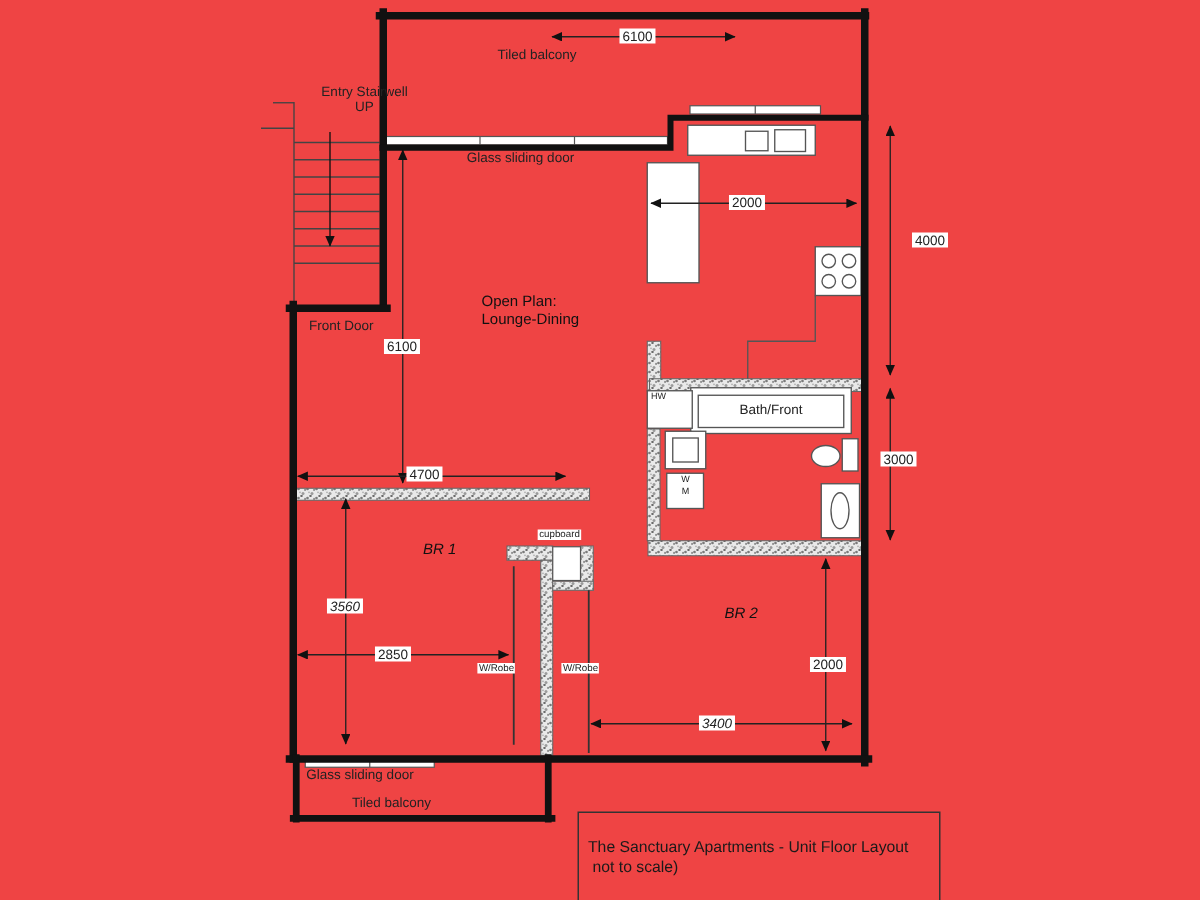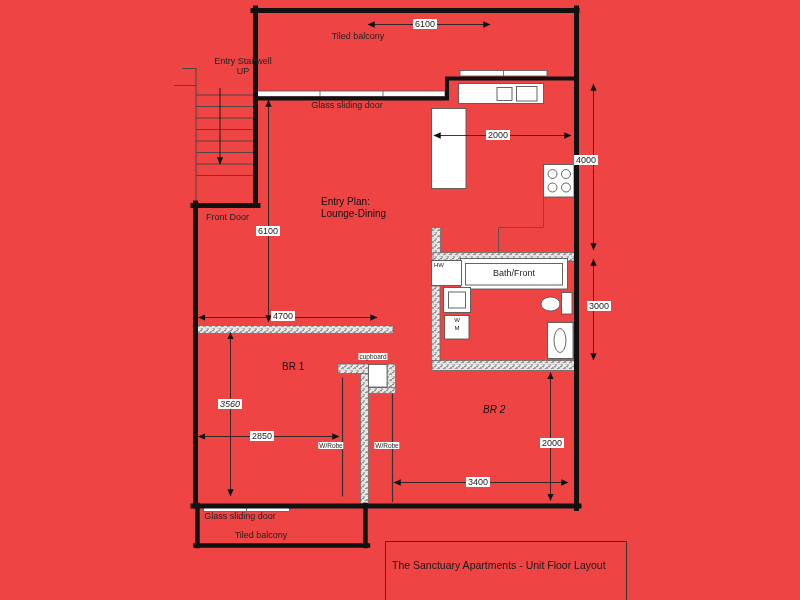--- a/index.html
+++ b/index.html
@@ -154,52 +154,53 @@
   <div class="lbl small ctr" style="left:358px;top:31px;">Tiled balcony</div>
 
   <div class="lbl small ctr" style="left:214px;top:56px;margin-left:29px;">
     <span style="display:block">Entry Stairwell</span>
     <span style="display:block">UP</span>
   </div>
 
   <div class="lbl small ctr" style="left:347px;top:100px;">Glass sliding door</div>
 
   <div class="lbl dim ctr" style="left:498px;top:130px;">2000</div>
-  <div class="lbl dim" style="left:574px;top:155px;text-align:center;">4000</div>
+  <div class="lbl dim" style="left:608px;top:155px;text-align:center;">4000</div>
   <div class="lbl dim" style="left:587px;top:301px;">3000</div>
 
   <div class="lbl small" style="left:206px;top:212px;">Front Door</div>
   <div class="lbl dim ctr" style="left:268px;top:226px;">6100</div>
 
   <div class="lbl room" style="left:321px;top:196px;">
-    <span style="display:block">Entry Plan:</span>
+    <span style="display:block">Open Plan:</span>
     <span style="display:block">Lounge-Dining</span>
   </div>
 
   <div class="lbl dim ctr" style="left:283px;top:311px;">4700</div>
 
   <div class="lbl microtxt" style="left:434px;top:262px;">HW</div>
   <div class="lbl small ctr" style="left:514px;top:268px;">Bath/Front</div>
   <div class="wm-box">
     <span>W</span>
     <span>M</span>
   </div>
 
-  <div class="lbl room" style="left:282px;top:361px;">BR 1</div>
+  <div class="lbl room" style="left:282px;top:361px;font-style:italic;">BR 1</div>
   <div class="lbl dim ctr" style="left:230px;top:399px;font-style:italic;">3560</div>
   <div class="lbl dim ctr" style="left:262px;top:431px;">2850</div>
 
   <div class="lbl tiny ctr" style="left:373px;top:353px;">cupboard</div>
   <div class="lbl tiny ctr" style="left:331px;top:442px;">W/Robe</div>
   <div class="lbl tiny ctr" style="left:387px;top:442px;">W/Robe</div>
 
   <div class="lbl room" style="left:483px;top:404px;font-style:italic;">BR 2</div>
   <div class="lbl dim ctr" style="left:552px;top:438px;">2000</div>
-  <div class="lbl dim ctr" style="left:478px;top:477px;">3400</div>
+  <div class="lbl dim ctr" style="left:478px;top:477px;font-style:italic;">3400</div>
 
   <div class="lbl small ctr" style="left:240px;top:511px;">Glass sliding door</div>
   <div class="lbl small ctr" style="left:261px;top:530px;">Tiled balcony</div>
 
   <div id="title-block">
     <span>The Sanctuary Apartments - Unit Floor Layout</span>
+    <span class="indent">not to scale)</span>
   </div>
 
 </div>
 
 </body></html>

